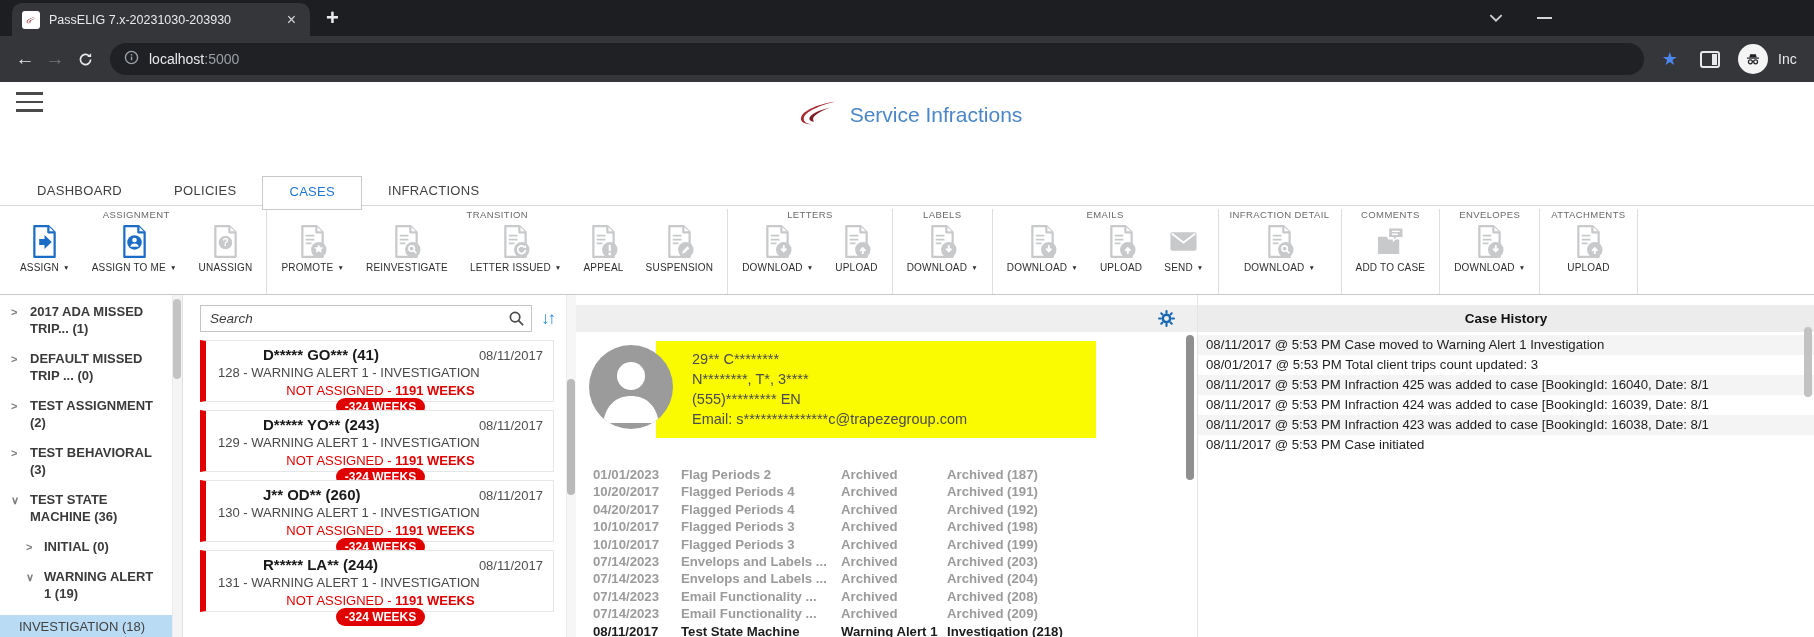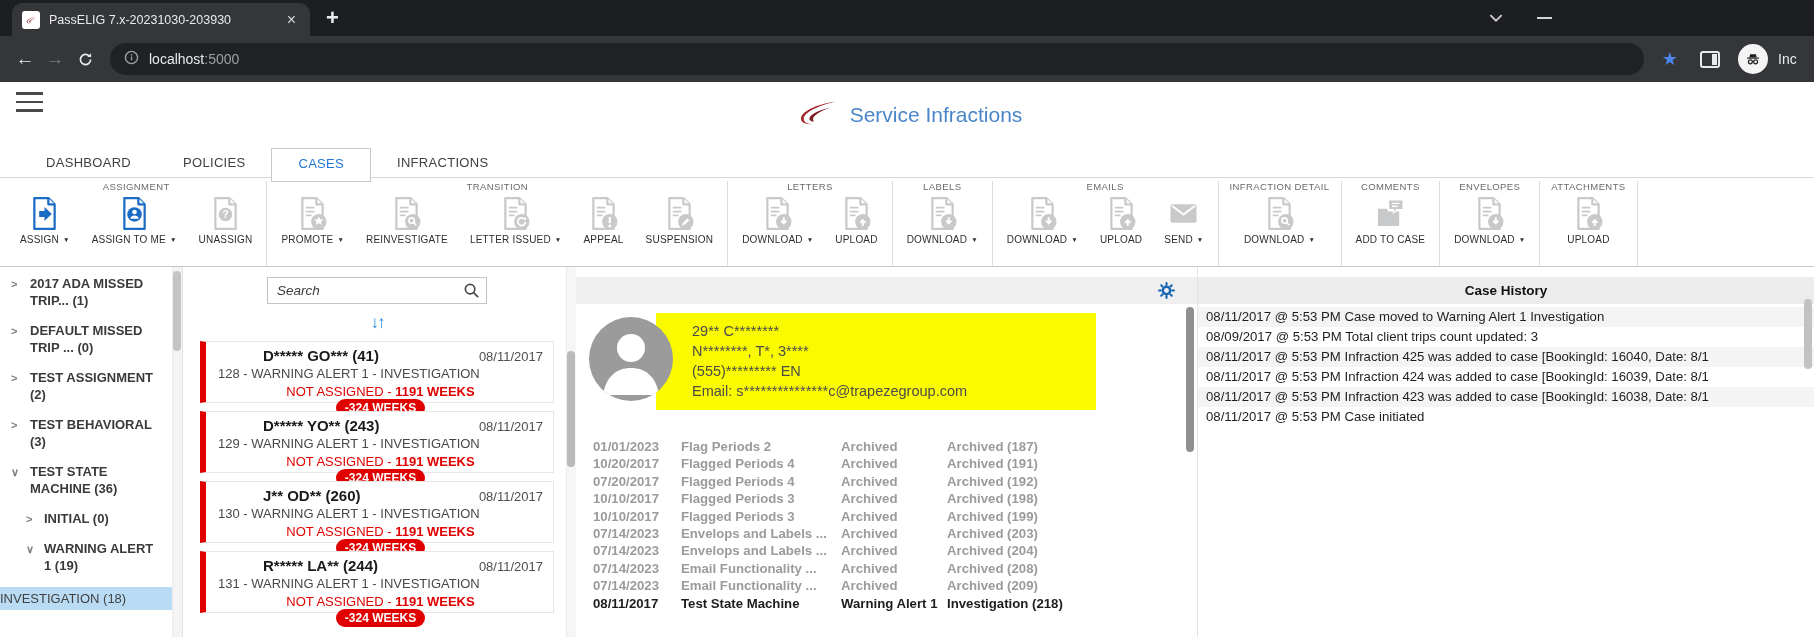--- a/index.html
+++ b/index.html
@@ -40,22 +40,22 @@
 
   
   .app { position:absolute; left:0; right:0; top:82px; bottom:0; background:#fff; }
   .app-header { height:66px; position:relative; }
   .hamburger { position:absolute; left:16px; top:10px; width:27px; }
   .hamburger div { height:2.5px; background:#4a4a4a; margin-bottom:6px; }
   .brand { position:absolute; left:0; right:0; top:16px; display:flex;
     justify-content:center; align-items:center; gap:12px; }
   .brand-title { font-size:21px; color:#4a86c8; }
 
-  .tabs { display:flex; align-items:flex-end; padding-left:20px;
-    border-bottom:1px solid #d8d8d8; height:30px; position:relative; }
+  .tabs { display:flex; align-items:flex-end; padding-left:11px;
+    border-bottom:1px solid #d8d8d8; height:30px; position:relative;margin-top:28px; }
   .tabitem { padding:7px 26px; font-size:13px; color:#3f3f3f; letter-spacing:.3px; }
   .tabitem.active { color:#1f76d2; border:1px solid #c9c9c9; background:#fff;
     position:relative; margin-bottom:-5px; padding-bottom:10px; }
 
   .ribbon { display:flex; align-items:stretch; padding:3px 0 0 6px; height:89px;
     border-bottom:1px solid #c9c9c9; overflow:hidden; }
   .rg { display:flex; flex-direction:column; align-items:center;
     border-right:1px solid #dedede; padding:0 3px; }
   .rg:last-child { border-right:1px solid #dedede; }
   .rg-label { font-size:9.5px; color:#6a6a6a; letter-spacing:.4px; height:14px;
@@ -73,28 +73,28 @@
   
   .content { display:flex; height:370px; position:relative; }
 
   .sidebar { width:183px; border-right:1px solid #e2e2e2; position:relative;
     padding-top:8px; overflow:hidden; }
   .snav { position:relative; font-size:13px; font-weight:bold; color:#3a3a3a;
     line-height:17px; margin-bottom:13px; padding-right:18px; }
   .snav .chev { position:absolute; top:1px; font-size:11px; color:#7d7d7d; }
   .lv1 { padding-left:30px; } .lv1 .chev { left:11px; }
   .lv2 { padding-left:44px; } .lv2 .chev { left:26px; }
-  .lv3 { font-weight:normal; color:#424242; }
+  .lv3 { font-weight:normal; color:#424242;text-align:center; }
   .snav.selected { background:#b9dbf4; padding-top:3px; padding-bottom:3px; margin-bottom:11px; }
   .vtrack { position:absolute; right:0; top:0; bottom:0; width:10px; background:#f4f4f4;
     border-left:1px solid #ebebeb; }
   .vthumb { position:absolute; width:8px; background:#c4c4c4; border-radius:4px; }
 
   .caselist { width:393px; padding:10px 22px 0 17px; position:relative; }
-  .search-row { display:flex; align-items:center; gap:9px;flex-direction:column; }
+  .search-row { display:flex; align-items:center; gap:9px; }
   .searchbox { flex:1; position:relative; }
   .searchbox input { width:100%; height:27px; border:1px solid #c4c4c4; padding:0 30px 0 9px;
     font-size:13.5px; font-family:inherit; font-style:italic; color:#333; outline:none; }
   .searchbox input::placeholder { color:#3c3c3c; font-style:italic; opacity:1; }
   .search-mag { position:absolute; right:7px; top:5px; }
   .sortico { font-size:17px; font-weight:bold; color:#1e88e5; letter-spacing:-2px; }
   .card { position:relative; border:1px solid #e6e6e6; border-left:6px solid #e10000;
     background:#fff; padding:5px 10px 7px 12px; margin-top:8px; height:62px; }
   .card-top { display:flex; justify-content:space-between; align-items:baseline;margin-left:45px; }
   .card-name { font-size:15px; font-weight:bold; color:#1a1a1a; }
@@ -614,21 +614,21 @@
             <span class="d-c3">Archived</span>
             <span class="d-c4">Archived (187)</span>
           </div>
         <div class="d-row">
             <span class="d-c1">10/20/2017</span>
             <span class="d-c2">Flagged Periods 4</span>
             <span class="d-c3">Archived</span>
             <span class="d-c4">Archived (191)</span>
           </div>
         <div class="d-row">
-            <span class="d-c1">07/20/2017</span>
+            <span class="d-c1">04/20/2017</span>
             <span class="d-c2">Flagged Periods 4</span>
             <span class="d-c3">Archived</span>
             <span class="d-c4">Archived (192)</span>
           </div>
         <div class="d-row">
             <span class="d-c1">10/10/2017</span>
             <span class="d-c2">Flagged Periods 3</span>
             <span class="d-c3">Archived</span>
             <span class="d-c4">Archived (198)</span>
           </div>
@@ -670,21 +670,21 @@
           </div>
       </div>
 
       <div class="vthumb" style="position:absolute; right:3px; top:40px; height:145px; background:#8f8f8f;"></div>
     </div>
 
     <div class="history">
       <div class="h-header">Case History</div>
       <div class="h-rows">
         <div class="h-row">08/11/2017 @ 5:53 PM Case moved to Warning Alert 1 Investigation</div>
-        <div class="h-row">08/09/2017 @ 5:53 PM Total client trips count updated: 3</div>
+        <div class="h-row">08/01/2017 @ 5:53 PM Total client trips count updated: 3</div>
         <div class="h-row">08/11/2017 @ 5:53 PM Infraction 425 was added to case [BookingId: 16040, Date: 8/1</div>
         <div class="h-row">08/11/2017 @ 5:53 PM Infraction 424 was added to case [BookingId: 16039, Date: 8/1</div>
         <div class="h-row">08/11/2017 @ 5:53 PM Infraction 423 was added to case [BookingId: 16038, Date: 8/1</div>
         <div class="h-row">08/11/2017 @ 5:53 PM Case initiated</div>
       </div>
       <div class="vthumb" style="position:absolute; right:2px; top:32px; height:70px; background:#c2c2c2;"></div>
     </div>
 
   </div>
 </div>

